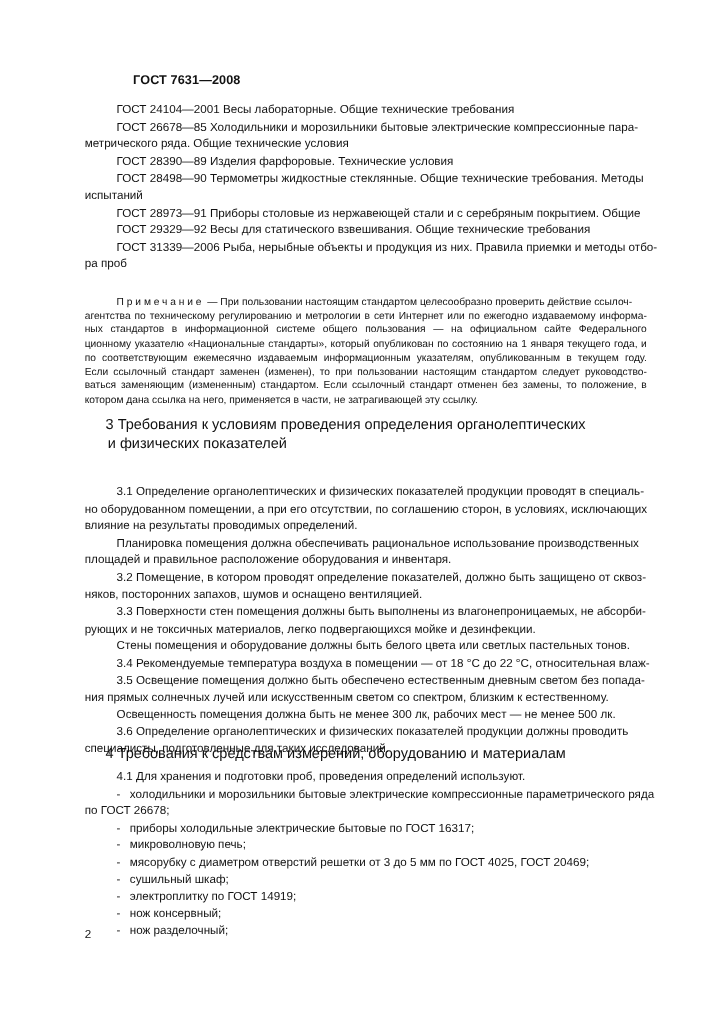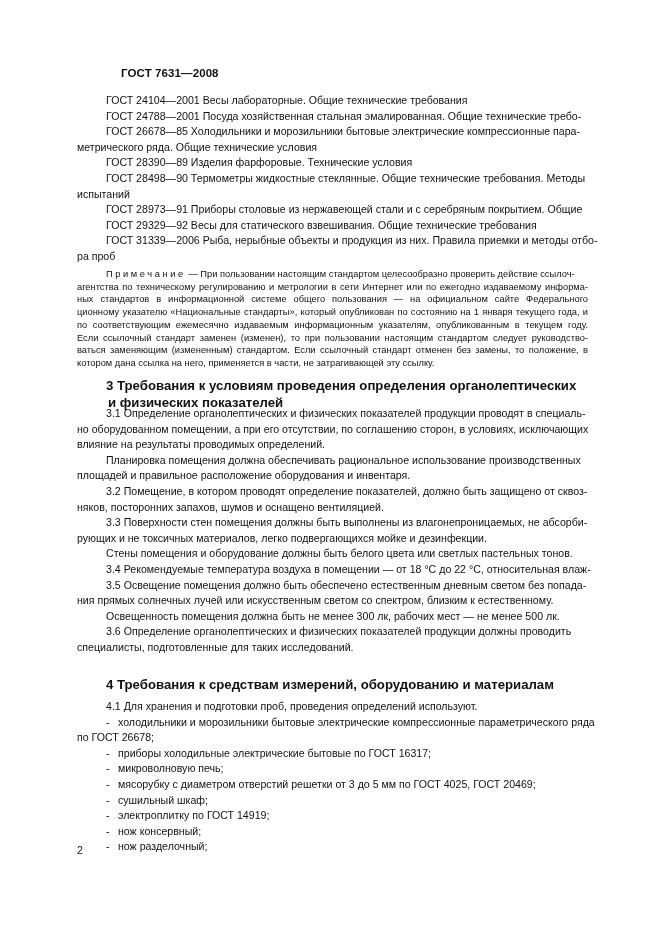--- a/index.html
+++ b/index.html
@@ -45,49 +45,48 @@
       top: 268px;
       width: 511px;
       font-size: 9.3px;
       line-height: 12.7px;
     }
     .note .line { text-align: justify; text-align-last: justify; white-space: nowrap; overflow: visible; }
     .note .line.last { text-align-last: left; }
     .spaced { letter-spacing: 2.6px; }
     .h-sec {
       position: absolute;
-      left: 106px;
+      left: 96px;
       font-size: 13.2px;
-      font-weight: bold;
+      font-weight: normal;
       line-height: 17px;
       width: 500px;
     }
     .h3 { top: 377px; }
     .h4 { top: 676px; }
-    .sec3 { top: 406px; }
+    .sec3 { top: 440px; }
     .sec4 { top: 699px; }
     .page-num {
       position: absolute;
       left: 77px;
       top: 844px;
       font-size: 10.6px;
     }
     .dash { display: inline-block; width: 12px; }
   </style>
 </head>
 <body>
 
 <div class="page-header">ГОСТ 7631—2008</div>
 
 <div class="body-block refs">
   <div>
     <span class="line ind">ГОСТ  24104—2001 Весы лабораторные. Общие технические требования</span>
   </div>
   <div>
-    <span class="line ind">ГОСТ  24788—2001 Посуда хозяйственная стальная эмалированная. Общие технические требо-</span>
   </div>
   <div>
     <span class="line ind">ГОСТ  26678—85 Холодильники и морозильники бытовые электрические компрессионные пара-</span>
     <span class="line">метрического ряда. Общие технические условия</span>
   </div>
   <div>
     <span class="line ind">ГОСТ  28390—89 Изделия фарфоровые. Технические условия</span>
   </div>
   <div>
     <span class="line ind">ГОСТ  28498—90 Термометры жидкостные стеклянные. Общие технические требования. Методы</span>

